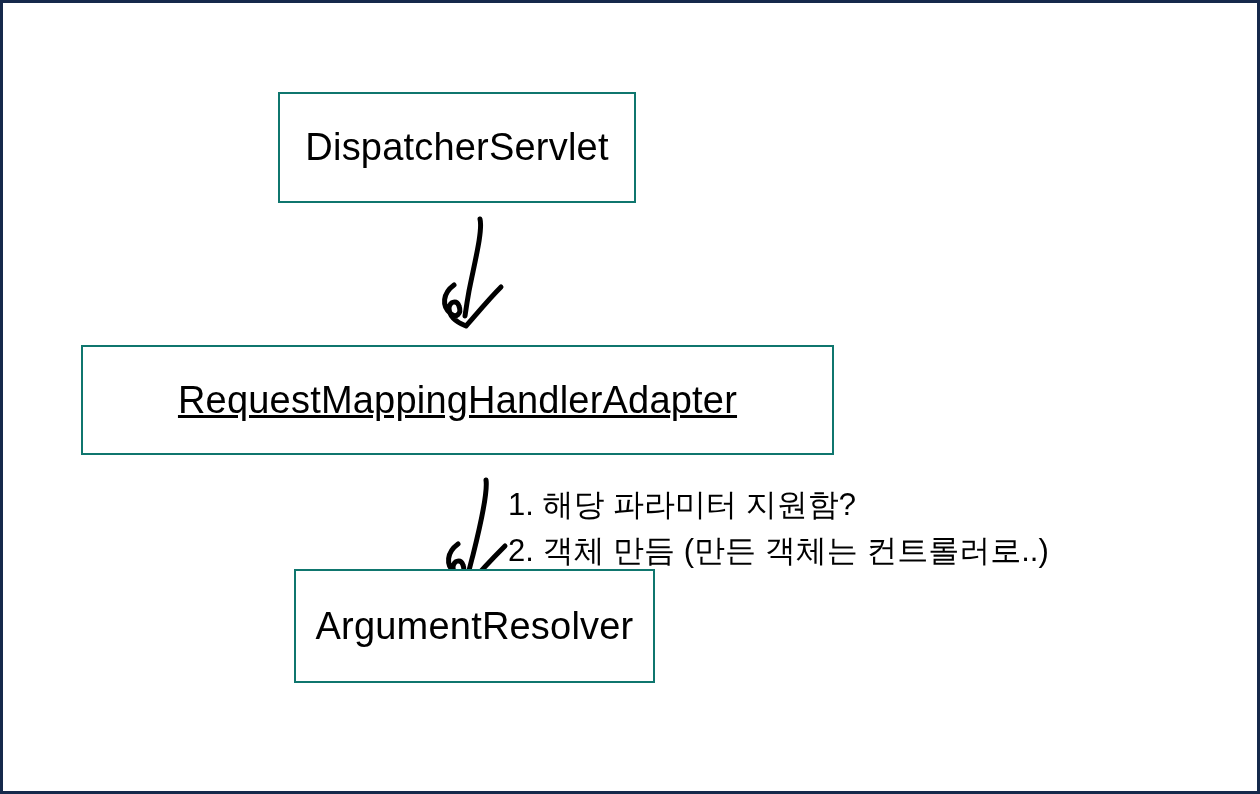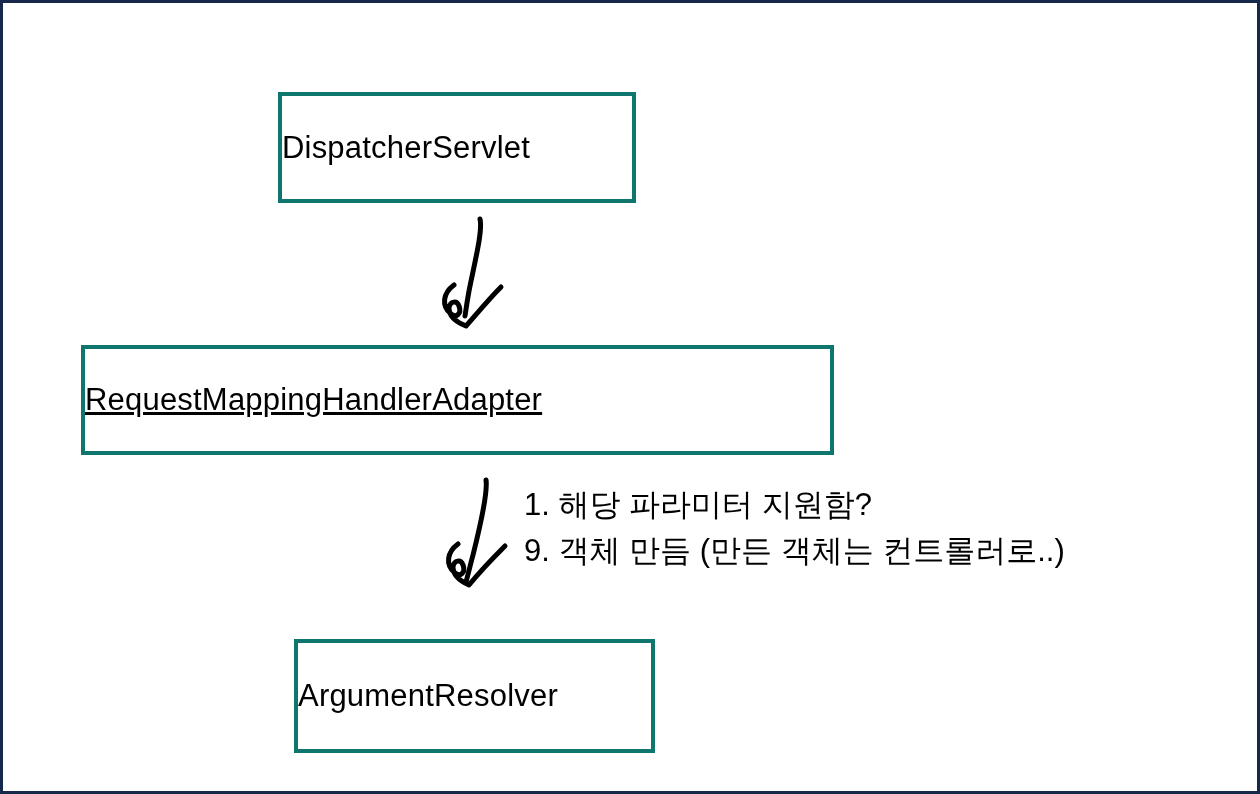--- a/index.html
+++ b/index.html
@@ -13,49 +13,49 @@
     width: 1260px;
     height: 794px;
     box-sizing: border-box;
     background: #ffffff;
     border: 3px solid #16294b;
     overflow: hidden;
   }
   .node-box {
     position: absolute;
     box-sizing: border-box;
-    border: 4px solid #0f766e;
+    border: 2px solid #0f766e;
     background: #ffffff;
     display: flex;
     align-items: center;
-    font-size: 31px;
+    justify-content: center;
+    font-size: 38px;
     color: #000000;
     letter-spacing: 0.2px;
     white-space: nowrap;
   }
   .box-dispatcher { left: 275px; top: 89px;  width: 358px; height: 111px; }
   .box-adapter    { left: 78px;  top: 342px; width: 753px; height: 110px; text-decoration: underline; }
-  .box-resolver   { left: 291px; top: 636px; width: 361px; height: 114px; }
+  .box-resolver   { left: 291px; top: 566px; width: 361px; height: 114px; }
 
   .ink-layer {
     position: absolute;
     left: 0; top: 0;
     width: 1260px;
     height: 794px;
     pointer-events: none;
   }
   .annotation {
     position: absolute;
     left: 505px;
     top: 479px;
     font-size: 31px;
     line-height: 46px;
     color: #000000;
     white-space: nowrap;
-    margin-left: 16px;
   }
   .annotation .line { display: block; }
 </style>
 </head>
 <body>
 
 <div class="canvas">
 
   <svg class="ink-layer" viewBox="0 0 1260 794" xmlns="http://www.w3.org/2000/svg">
     <g fill="none" stroke="#000000" stroke-width="5" stroke-linecap="round" stroke-linejoin="round">
@@ -75,16 +75,16 @@
   <div class="node-box box-adapter">
     <span>RequestMappingHandlerAdapter</span>
   </div>
 
   <div class="node-box box-resolver">
     <span>ArgumentResolver</span>
   </div>
 
   <div class="annotation">
     <span class="line">1. 해당 파라미터 지원함?</span>
-    <span class="line">9. 객체 만듬 (만든 객체는 컨트롤러로..)</span>
+    <span class="line">2. 객체 만듬 (만든 객체는 컨트롤러로..)</span>
   </div>
 
 </div>
 
 </body></html>

